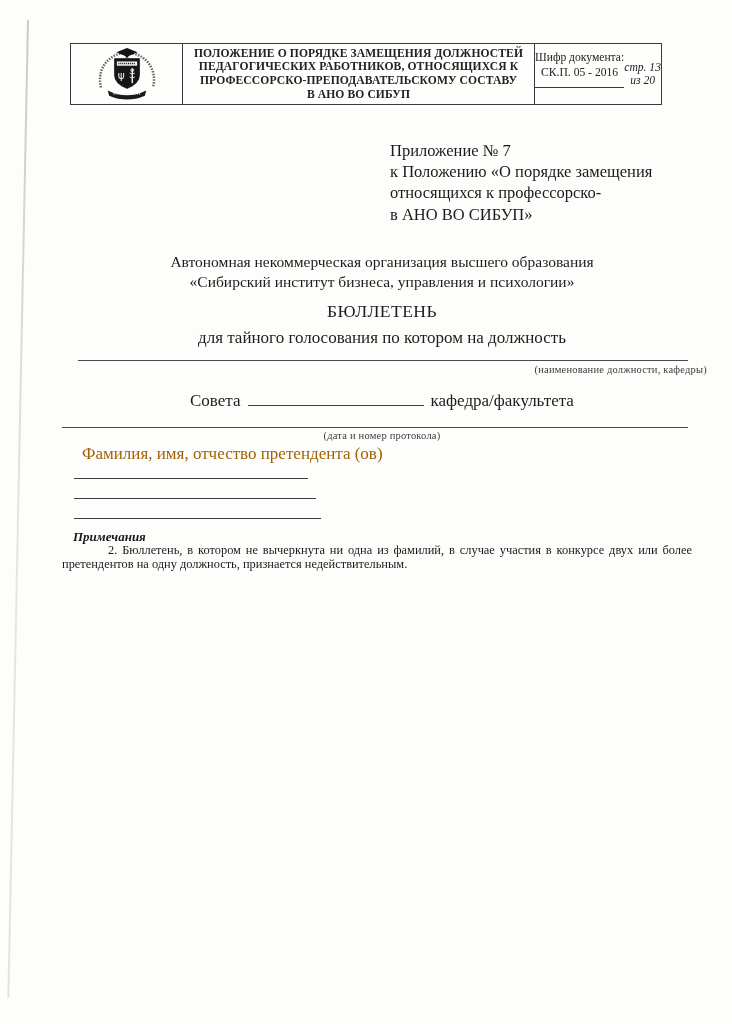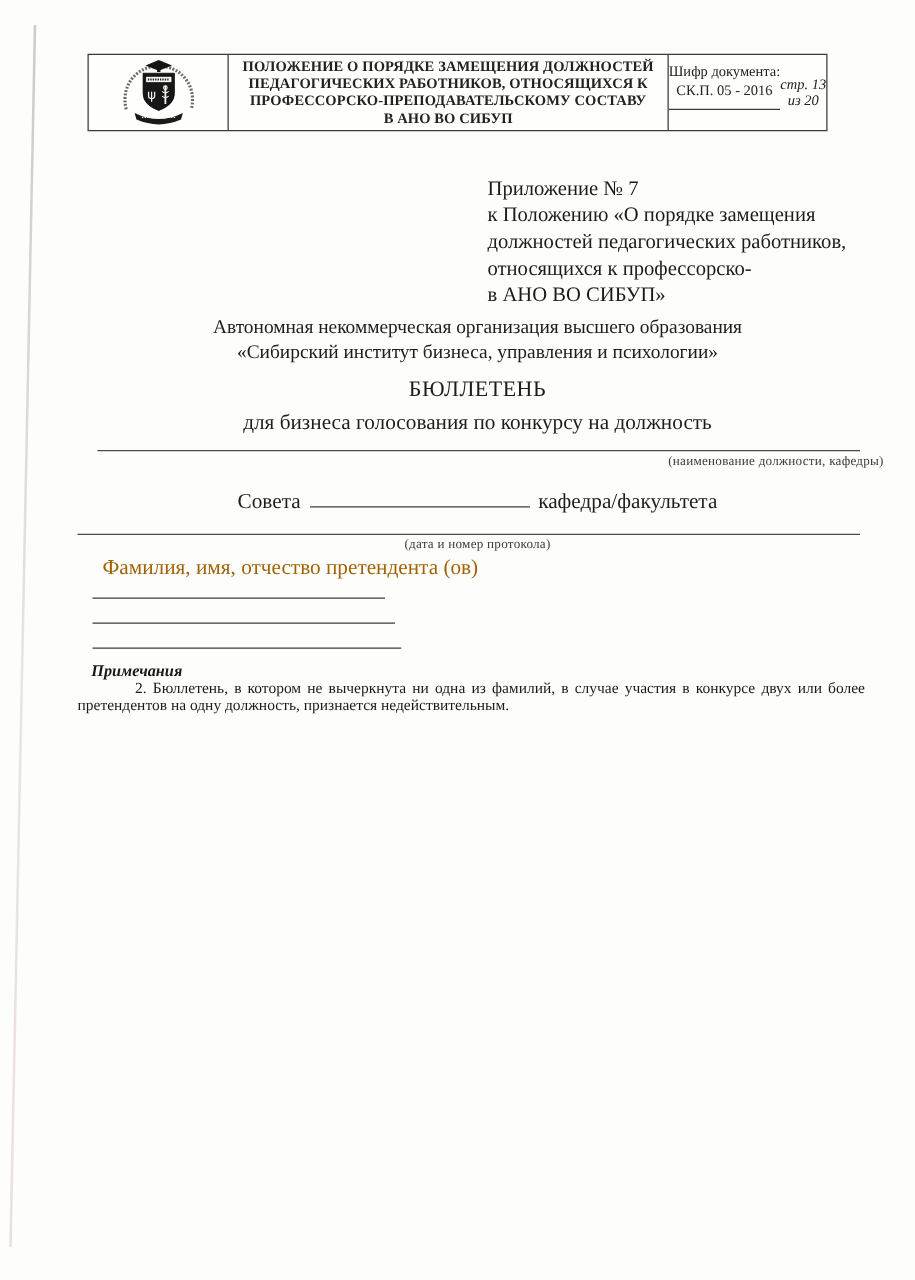--- a/index.html
+++ b/index.html
@@ -116,32 +116,31 @@
       <div>Шифр документа:</div>
       <div>СК.П. 05 - 2016</div>
     </div>
     <div class="code-bottom">стр. 13 из 20</div>
   </div>
 </div>
 
 <div class="appendix">
   <div>Приложение № 7</div>
   <div>к Положению «О порядке замещения</div>
-  <div>должностей педагогических работников,</div>
   <div>относящихся к профессорско-</div>
   <div>в АНО ВО СИБУП»</div>
 </div>
 
 <div class="center-col org-block">
   <div>Автономная некоммерческая организация высшего образования</div>
   <div>«Сибирский институт бизнеса, управления и психологии»</div>
 </div>
 
 <div class="center-col ballot-title">БЮЛЛЕТЕНЬ</div>
-<div class="center-col ballot-subtitle">для бизнеса голосования по конкурсу на должность</div>
+<div class="center-col ballot-subtitle">для тайного голосования по котором на должность</div>
 
 <div class="rule rule-1"></div>
 <div class="center-col caption caption-1">(наименование должности, кафедры)</div>
 
 <div class="council-row">
   <span>Совета</span><span class="fill-line"></span><span>кафедра/факультета</span>
 </div>
 
 <div class="rule rule-2"></div>
 <div class="center-col caption caption-2">(дата и номер протокола)</div>

